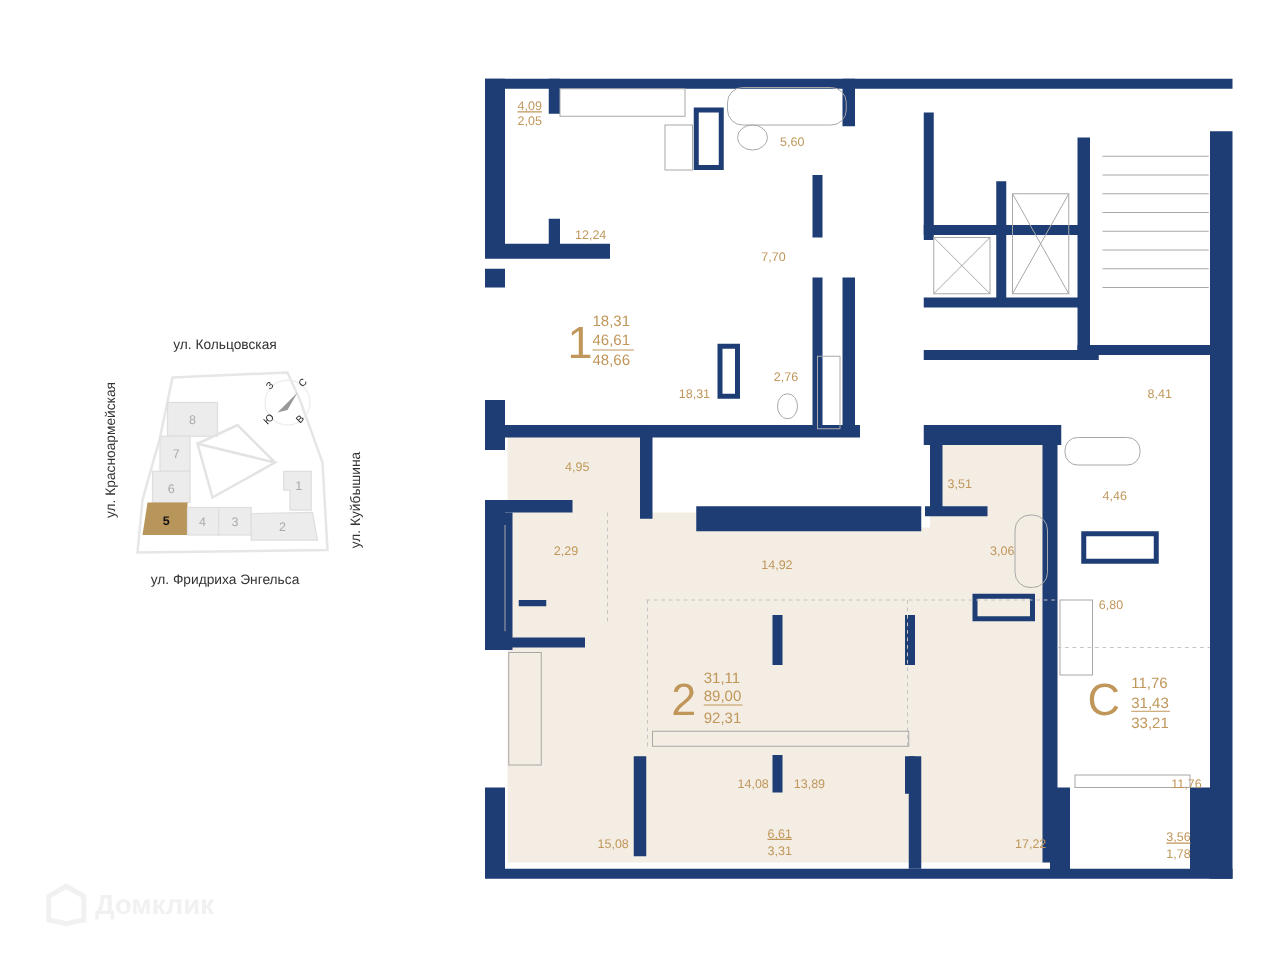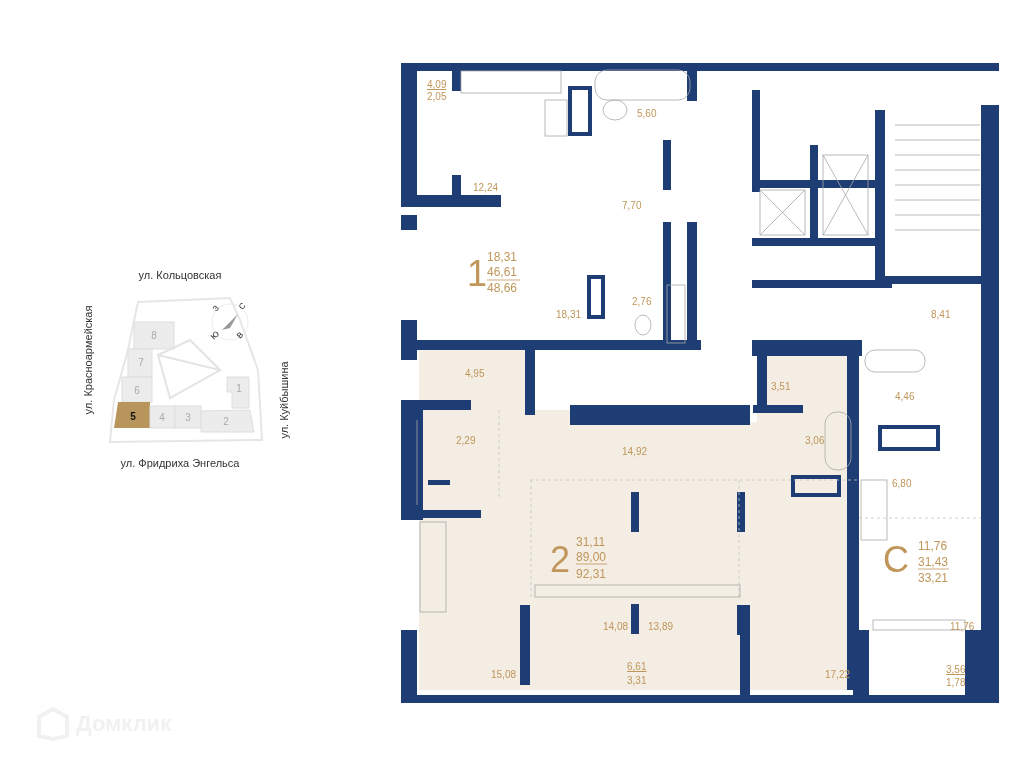--- a/index.html
+++ b/index.html
@@ -65,21 +65,21 @@
       <text x="170" y="79" font-size="8" fill="#222" transform="rotate(-45 170 79)">В</text>
     </g>
 
     <text x="110" y="19" class="street" text-anchor="middle">ул. Кольцовская</text>
     <text x="0" y="0" class="street" text-anchor="middle" transform="translate(22 100) rotate(-90)">ул. Красноармейская</text>
     <text x="0" y="0" class="street" text-anchor="middle" transform="translate(218 140) rotate(-90)">ул. Куйбышина</text>
     <text x="110" y="207" class="street" text-anchor="middle">ул. Фридриха Энгельса</text>
   </svg>
 </div>
 
-<div class="abs" style="left:395px;top:60px;width:610px;height:645px;">
+<div class="abs" style="left:382px;top:60px;width:610px;height:645px;">
   <svg width="610" height="645" viewBox="380 60 610 645">
 
     <g>
       <path d="M404 350 L510 350 L510 410 L555 410 L555 422 L742 422 L742 350 L842 350 L842 690 L404 690 Z" fill="#f3ede3"></path>
     </g>
 
     <g class="wall">
       <rect x="386" y="63" width="598" height="8"></rect>
       <rect x="386" y="63" width="16" height="140"></rect>
       <rect x="386" y="215" width="16" height="15"></rect>

